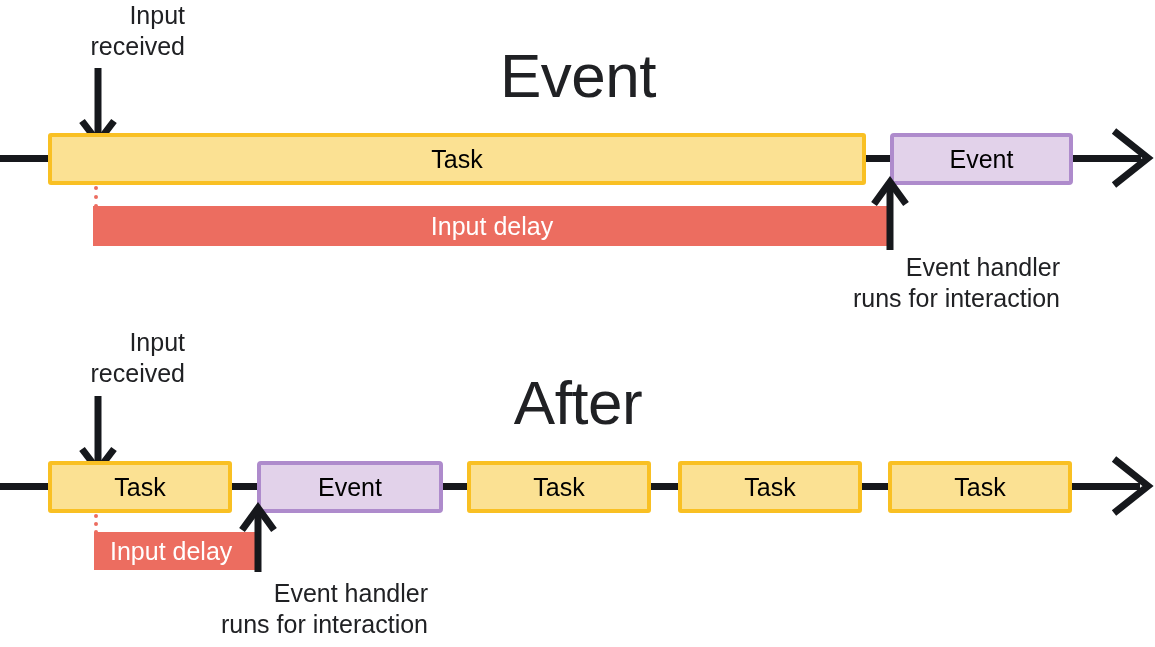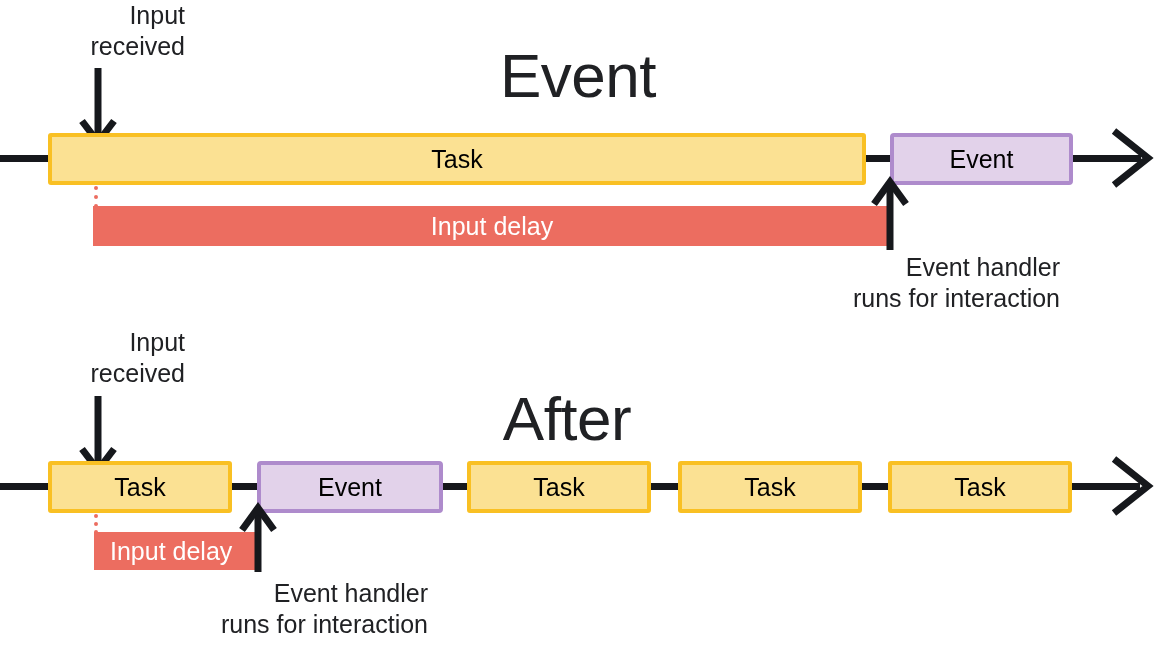--- a/index.html
+++ b/index.html
@@ -135,21 +135,21 @@
 runs for interaction</div>
 
   <div class="abs annot" style="left:10px; top:327px; width:175px;">Input
 received</div>
 
   <svg class="arrow-svg" style="left:78px; top:396px;" width="40" height="80" viewBox="0 0 40 80">
     <line x1="20" y1="0" x2="20" y2="72" stroke="#16181c" stroke-width="7"></line>
     <polyline points="4,53 20,74 36,53" fill="none" stroke="#16181c" stroke-width="7" stroke-linejoin="miter"></polyline>
   </svg>
 
-  <div class="abs section-title" style="left:367px; top:372px; width:400px;margin-top:16px;">After</div>
+  <div class="abs section-title" style="left:378px; top:372px; width:400px;">After</div>
 
   <div class="abs rail" style="left:0px; top:483px; width:52px;"></div>
   <div class="abs rail" style="left:228px; top:483px; width:33px;"></div>
   <div class="abs rail" style="left:439px; top:483px; width:33px;"></div>
   <div class="abs rail" style="left:646px; top:483px; width:36px;"></div>
   <div class="abs rail" style="left:858px; top:483px; width:34px;"></div>
   <div class="abs rail" style="left:1068px; top:483px; width:72px;"></div>
   <svg class="arrow-svg" style="left:1106px; top:455px;" width="52" height="62" viewBox="0 0 52 62">
     <polyline points="8,4 42,31 8,58" fill="none" stroke="#16181c" stroke-width="7" stroke-linejoin="miter"></polyline>
   </svg>

